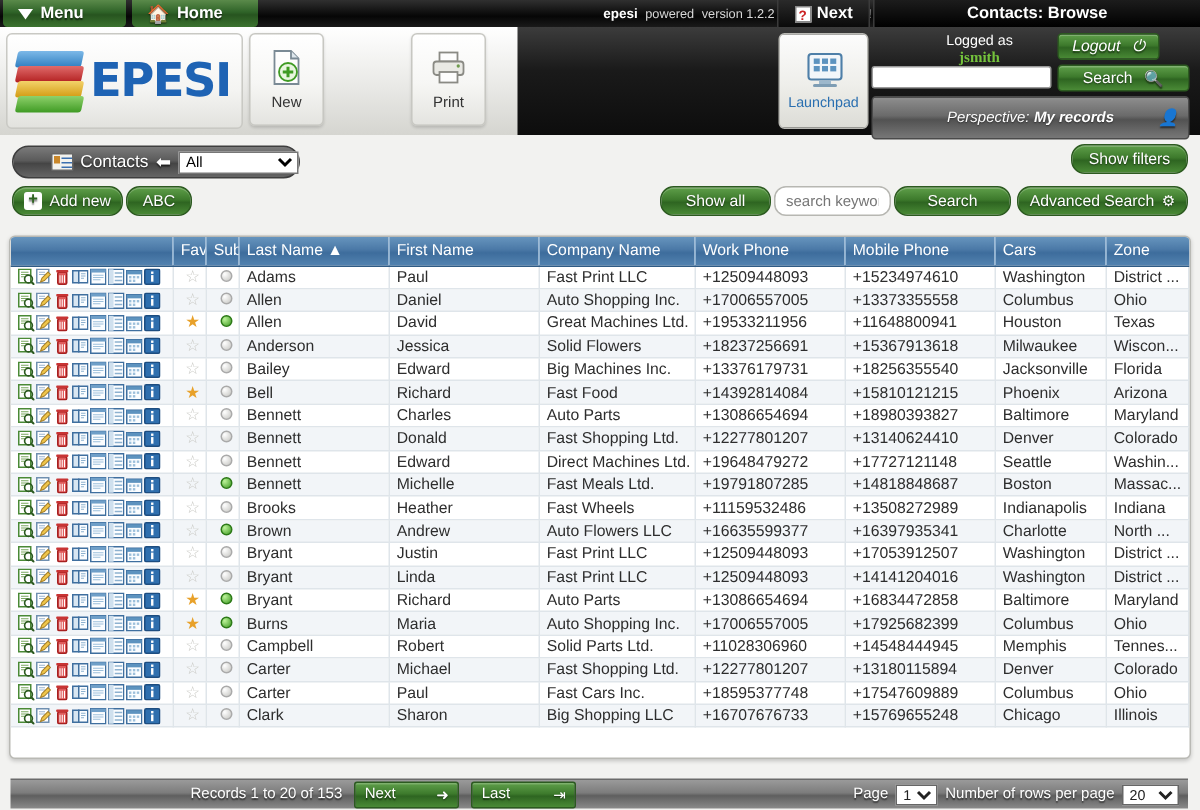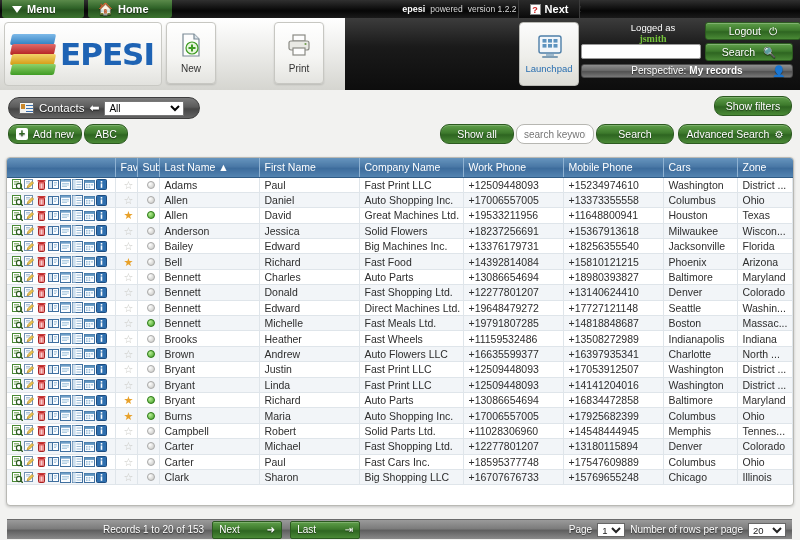--- a/index.html
+++ b/index.html
@@ -130,40 +130,40 @@
   }
   .grnbtn {
     position: absolute;
     background: linear-gradient(#5f9f4a, #3d7a2c 45%, #2e6521 55%, #4a8a36);
     border: 1px solid #2c5a20; border-radius: 3px;
     color: #fff; font-size: 10.5px;
     display: flex; align-items: center; justify-content: center;
     cursor: pointer; text-shadow: 0 1px 1px rgba(0,0,0,.5);
     box-shadow: inset 0 1px 0 rgba(255,255,255,.22);
   }
-  #btn-logout { left: 705px; top: 22px; width: 96px; height: 18px; gap: 8px; }
+  #btn-logout { left: 705px; top: 22px; width: 68px; height: 18px; gap: 8px; font-style: italic; }
   #btn-search-top { left: 705px; top: 43px; width: 88px; height: 18px; gap: 8px; }
   #perspective-bar {
-    position: absolute; left: 581px; top: 64px; width: 212px; height: 14px;
+    position: absolute; left: 581px; top: 64px; width: 212px; height: 29px;
     background: linear-gradient(#8e8e8e, #6a6a6a 45%, #525252 55%, #777);
     border: 1px solid #4a4a4a; border-radius: 3px;
     color: #fff; font-size: 10px;
-    display: flex; align-items: flex-start; justify-content: center;
-    cursor: pointer; text-shadow: 0 1px 1px rgba(0,0,0,.5); position: absolute;
+    display: flex; align-items: center; justify-content: center;
+    cursor: pointer; text-shadow: 0 1px 1px rgba(0,0,0,.5); position: absolute; font-style: italic;
   }
   #perspective-bar b { margin-left: 3px; }
   .pers-ico { position: absolute; right: 6px; font-size: 11px; }
 
   
   #module-pill {
     position: absolute; left: 8px; top: 97px; width: 192px; height: 22px;
     background: linear-gradient(#7a7a7a, #5b5b5b 45%, #454545 55%, #656565);
     border: 1px solid #3e3e3e; border-radius: 11px;
     display: flex; align-items: center; gap: 5px; padding-left: 10px;
-    color: #fff; font-size: 11.5px; text-shadow: 0 1px 1px rgba(0,0,0,.6);
+    color: #fff; font-size: 11.5px; text-shadow: 0 1px 1px rgba(0,0,0,.6); justify-content: flex-end;
   }
   .card-ico {
     width: 15px; height: 12px; background: #f2f2ee; border: 1px solid #666;
     border-radius: 1px; position: relative; display: inline-block;
   }
   .card-ico:before {
     content: ""; position: absolute; left: 1px; top: 1px; width: 4px; height: 5px;
     background: #c9872a;
   }
   .card-ico:after {
@@ -247,21 +247,21 @@
   }
 
   
   #pager {
     position: absolute; left: 7px; bottom: 1px; width: 785px; height: 20px;
     background: linear-gradient(#9a9a9a, #7c7c7c 45%, #5f5f5f 55%, #8a8a8a);
     border-top: 1px solid #6b6b6b;
     display: flex; align-items: center; gap: 8px;
     color: #fff; font-size: 10px; text-shadow: 0 1px 1px rgba(0,0,0,.55);
   }
-  #records-label { margin-left: 96px; }
+  #records-label { margin-left: 120px; }
   .pgbtn {
     width: 70px; height: 18px; border-radius: 2px;
     background: linear-gradient(#5f9f4a, #3d7a2c 45%, #2e6521 55%, #4a8a36);
     border: 1px solid #2c5a20; color: #fff; font-size: 10px;
     display: flex; align-items: center; justify-content: space-between;
     padding: 0 6px; cursor: pointer; box-shadow: inset 0 1px 0 rgba(255,255,255,.2);
   }
   .pager-right { margin-left: auto; display: flex; align-items: center; gap: 5px; margin-right: 6px; }
   .minisel {
     height: 14px; font-size: 9.5px; border: 1px solid #666; background: #fff;
@@ -288,20 +288,21 @@
       <span>powered</span>
       <span>version 1.2.2</span>
       <span class="support-link">Support EPESI!</span>
     </div>
 
     <div id="help-tab">
       <span class="help-q">?</span>
       <span>Next</span>
     </div>
 
+    <div id="contacts-browse-title">Contacts: Browse</div>
   </div>
 
   <div class="headband"></div>
   <div class="headband-dark"></div>
 
   <div id="logo-panel">
     <div class="stack">
       <i class="b1"></i>
         <i class="b2"></i>
         <i class="b3"></i>

